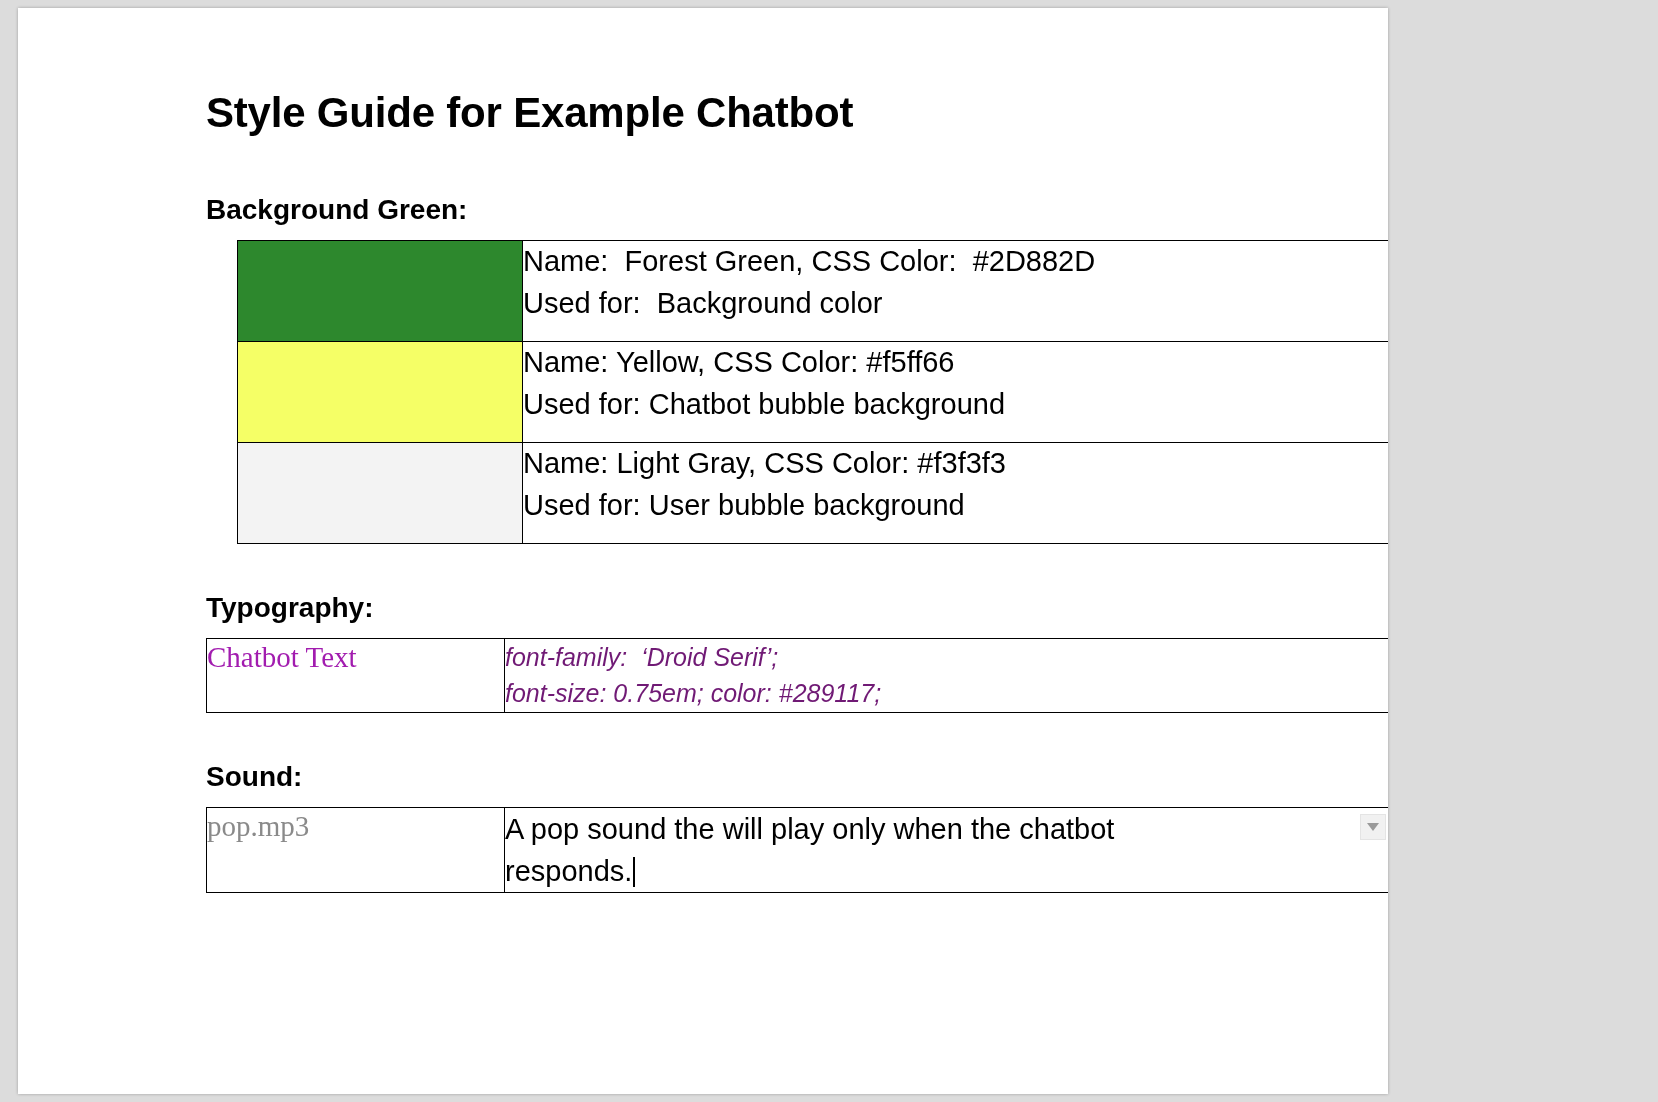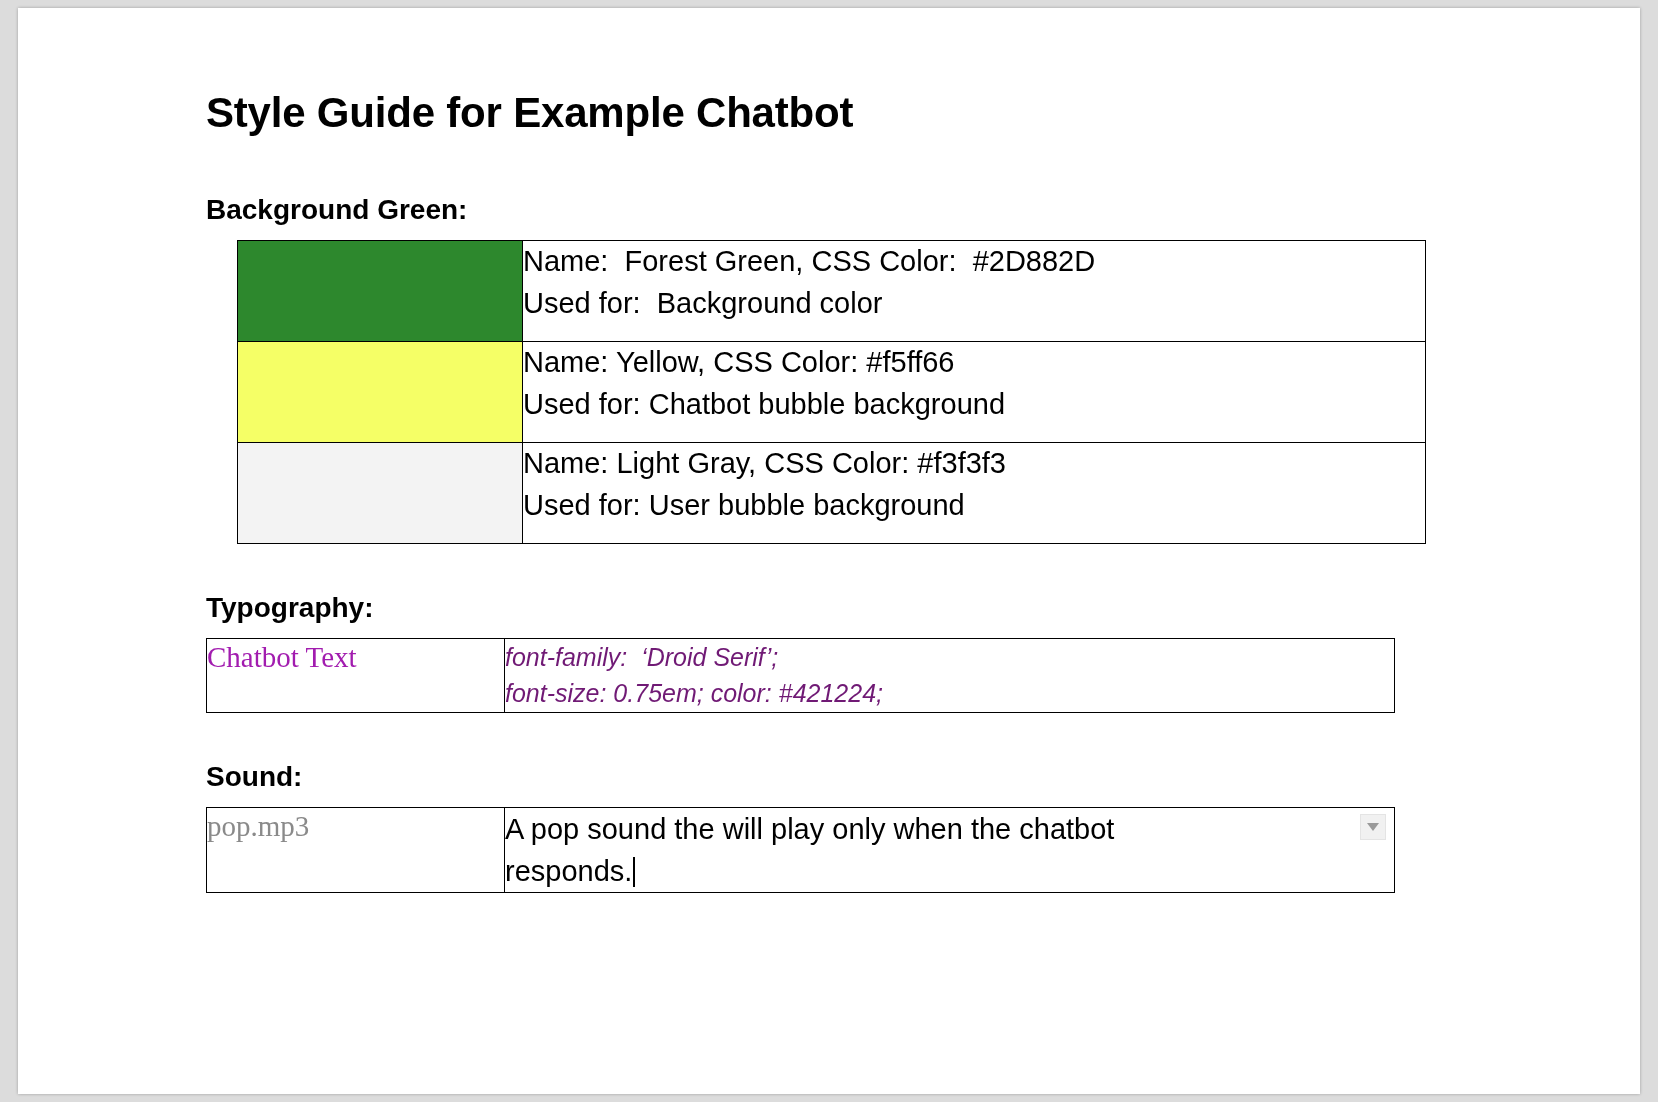--- a/index.html
+++ b/index.html
@@ -21,21 +21,21 @@
     left: 0;
     top: 0;
     width: 1658px;
     height: 1102px;
     background: #dcdcdc;
   }
   .doc-page {
     position: absolute;
     left: 18px;
     top: 8px;
-    width: 1622px;
+    width: 1370px;
     height: 1086px;
     background: #ffffff;
     box-shadow: 0 0 3px rgba(0,0,0,0.28);
     overflow: hidden;
   }
 
   .doc-body {
     position: absolute;
     left: 172px;
     top: 82px;
@@ -229,21 +229,21 @@
           <col class="col-sample">
           <col class="col-css">
         </colgroup>
         <tbody>
           <tr>
             <td class="sample-cell">
               <div class="sample-text" style="color: #a21caf;">Chatbot Text</div>
             </td>
             <td class="css-cell">
               <div class="css-line">font-family:  ‘Droid Serif’;</div>
-              <div class="css-line">font-size: 0.75em; color: #421224;</div>
+              <div class="css-line">font-size: 0.75em; color: #289117;</div>
             </td>
           </tr>
         </tbody>
       </table>
 
       <div class="spacer-between-sections"></div>
 
       <h2 class="section-heading">Sound:</h2>
 
       <div class="spacer-after-heading"></div>

